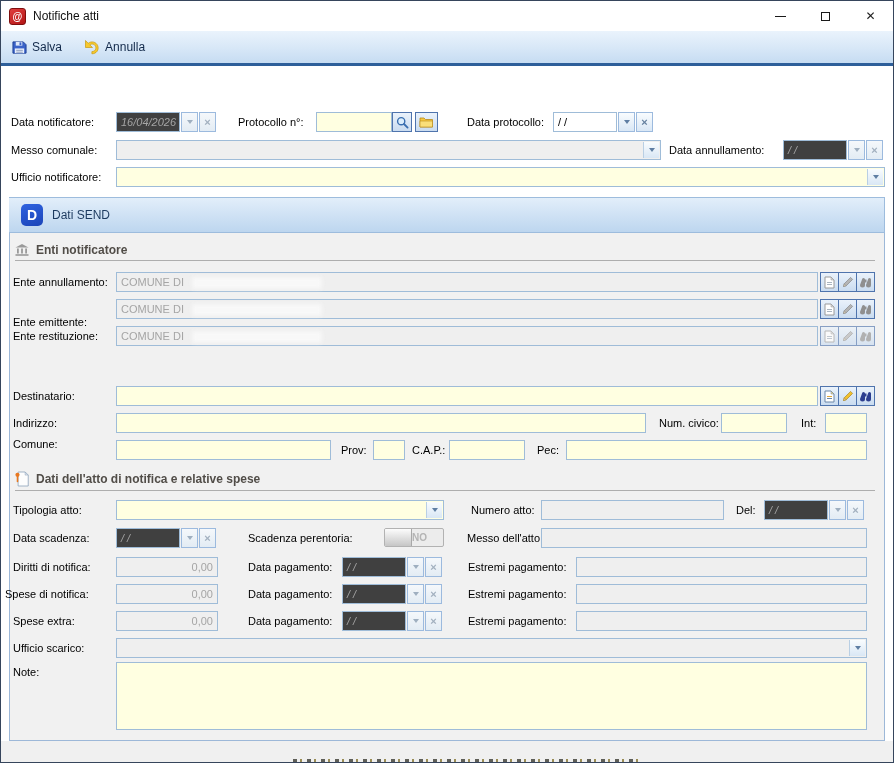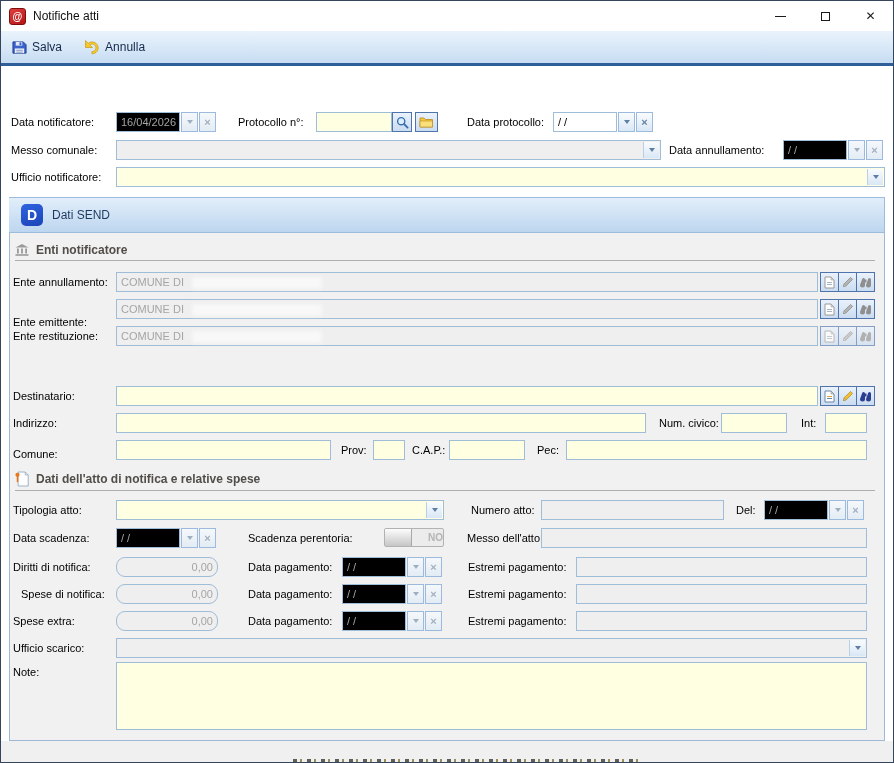--- a/index.html
+++ b/index.html
@@ -29,34 +29,34 @@
   
   .body{ position:relative; width:894px; height:698px; background:#fff; }
   .heading{ position:absolute; left:10px; top:8px; font-size:16px; font-weight:bold;
             color:#0899da; letter-spacing:.2px; }
 
   .lbl{ position:absolute; font-size:11px; line-height:20px; color:#000; white-space:nowrap; }
   .fld{ position:absolute; height:20px; border:1px solid #9fbcd8; font-size:11px; line-height:18px;
         padding:0 4px; background:#fff; color:#333; font-family:inherit; }
   .yellow{ background:#ffffe1; }
   .dis{ background:#efefef; color:#a5a5a5; }
-  .amount{ text-align:right;border-radius:9px; }
+  .amount{ text-align:right; }
   .redact{ display:inline-block; width:130px; height:12px; margin-left:8px; vertical-align:middle;
            background:#f8f8f8; filter:blur(2px); border-radius:2px; }
 
   
   .datecombo{ position:absolute; display:flex; gap:1px; height:20px; }
   .datecombo .dfld{ position:relative; width:64px; height:20px; border:1px solid #9fbcd8;
                     font-size:11px; line-height:18px; padding:0 4px; }
   .cbtn{ width:17px; height:20px; border:1px solid #9cbade; background:linear-gradient(#f9fcfe,#d9e7f5);
          display:flex; align-items:center; justify-content:center; }
   .tri{ width:0; height:0; border-left:3.5px solid transparent; border-right:3.5px solid transparent;
         border-top:4.5px solid #5f7ea3; }
   .xg{ font-size:11px; font-weight:bold; color:#65809f; line-height:11px; }
-  .combo-dis .dfld{ background:#000000; color:#a5a5a5; }
+  .combo-dis .dfld{ background:#404040; color:#a5a5a5;font-style:italic; }
   .combo-dis .cbtn{ background:linear-gradient(#f5f8fb,#e3ecf4); }
   .combo-dis .tri{ border-top-color:#9fafc0; }
   .combo-dis .xg{ color:#a2b0bf; }
 
   
   .dropdown{ position:absolute; height:20px; border:1px solid #9fbcd8; }
   .ddbtn{ position:absolute; right:1px; top:1px; bottom:1px; width:16px;
           background:linear-gradient(#f9fcfe,#d9e7f5); border-left:1px solid #b9cfe4;
           display:flex; align-items:center; justify-content:center; }
 
@@ -83,21 +83,21 @@
   
   .panel{ position:absolute; left:8px; top:167px; width:876px; height:508px;
           background:#f1f1f1; border:1px solid #9db8d8; border-top:none; }
   .sec-hdr{ position:absolute; display:flex; align-items:center; gap:7px; left:14px; width:860px;
             border-bottom:1px solid #aeaeae; padding-bottom:3px; font-size:12px; font-weight:bold; color:#514d48; }
 
   
   .toggle{ position:absolute; width:60px; height:19px; border:1px solid #b2b2b2; border-radius:2px;
            background:#ececec; display:flex; overflow:hidden; }
   .knob{ width:27px; background:linear-gradient(180deg,#fcfcfc,#c6c6c6); border-right:1px solid #a8a8a8; }
-  .tg-val{ flex:1; text-align:right; font-size:10px; font-weight:bold; color:#b4b4b4; line-height:17px; }
+  .tg-val{ flex:1; text-align:left; font-size:10px; font-weight:bold; color:#b4b4b4; line-height:17px; }
 
   textarea.note{ position:absolute; resize:none; border:1px solid #9fbcd8; background:#ffffe1;
                  font-family:inherit; font-size:11px; padding:3px; }
 
   .bottom-strip{ position:absolute; left:0; top:675px; width:894px; height:23px; background:#f0f0f0; }
   .clipped{ position:absolute; left:292px; top:18px; width:345px; height:5px; opacity:.85;
             background:repeating-linear-gradient(90deg,#44443c 0 4px,#f0f0f0 4px 7px,#8a7a3a 7px 9px,#f0f0f0 9px 14px); }
 </style>
 </head>
 <body>
@@ -326,21 +326,21 @@
         </div>
     </div>
 
     <span class="lbl" style="left:12px;top:347px">Indirizzo:</span>
     <input class="fld yellow" style="left: 115px; top: 347px; width: 530px;">
     <span class="lbl" style="left:658px;top:347px">Num. civico:</span>
     <input class="fld yellow" style="left: 720px; top: 347px; width: 66px;">
     <span class="lbl" style="left:800px;top:347px">Int:</span>
     <input class="fld yellow" style="left: 824px; top: 347px; width: 42px;">
 
-    <span class="lbl" style="left:12px;top:378px">Comune:</span>
+    <span class="lbl" style="left:12px;top:368px">Comune:</span>
     <input class="fld yellow" style="left: 115px; top: 374px; width: 215px;">
     <span class="lbl" style="left:340px;top:374px">Prov:</span>
     <input class="fld yellow" style="left: 372px; top: 374px; width: 32px;">
     <span class="lbl" style="left:411px;top:374px">C.A.P.:</span>
     <input class="fld yellow" style="left: 448px; top: 374px; width: 76px;">
     <span class="lbl" style="left:536px;top:374px">Pec:</span>
     <input class="fld yellow" style="left: 565px; top: 374px; width: 301px;">
 
     <div class="sec-hdr" style="top:405px">
       <svg width="14" height="16" viewBox="0 0 18 20">
@@ -397,21 +397,21 @@
       <div class="cbtn">
           <span class="tri"></span>
         </div>
       <div class="cbtn">
           <span class="xg">×</span>
         </div>
     </div>
     <span class="lbl" style="left:467px;top:491px">Estremi pagamento:</span>
     <div class="fld dis" style="left:575px;top:491px;width:291px"></div>
 
-    <span class="lbl" style="left:20px;top:518px">Spese di notifica:</span>
+    <span class="lbl" style="left:4px;top:518px">Spese di notifica:</span>
     <div class="fld dis amount" style="left:115px;top:518px;width:102px">0,00</div>
     <span class="lbl" style="left:247px;top:518px">Data pagamento:</span>
     <div class="datecombo combo-dis" style="left:341px;top:518px">
       <div class="dfld">/  /</div>
       <div class="cbtn">
           <span class="tri"></span>
         </div>
       <div class="cbtn">
           <span class="xg">×</span>
         </div>

